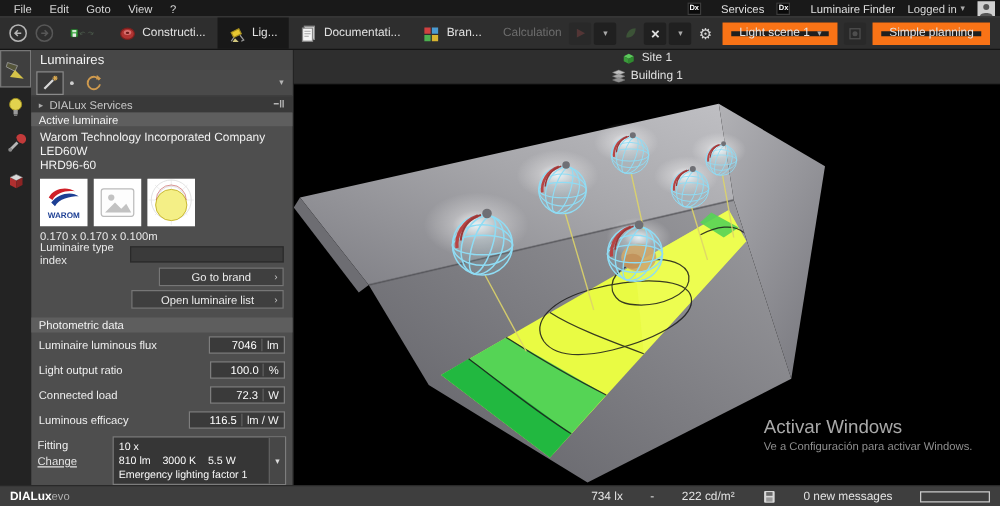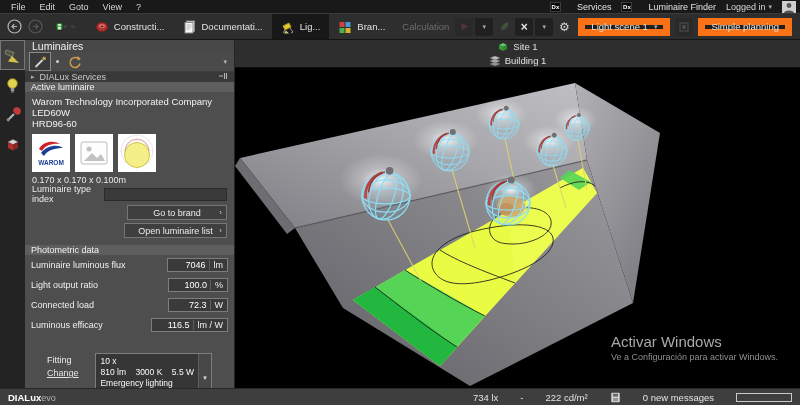--- a/index.html
+++ b/index.html
@@ -69,21 +69,21 @@
   .btn-row { display:flex; justify-content:flex-end; padding:2px 7px 1px 0; }
   .panel-btn { position:relative; width:100px; height:15px; background:#3f3f3f; border:1px solid #767676;
     color:#ececec; font-size:9px; display:flex; align-items:center; justify-content:center; }
   .panel-btn .chev { position:absolute; right:4px; font-size:8px; color:#cfcfcf; }
   .pm-rows { margin-top:2px; }
   .pm-row { display:flex; align-items:center; padding:0 6px; height:16px; margin-bottom:4px; }
   .pm-label { flex:1; font-size:9px; color:#efefef; }
   .pm-box { display:flex; border:1px solid #7d7d7d; background:#3a3a3a; height:14px; align-items:center; }
   .pm-value { width:42px; text-align:right; padding:0 3px; border-right:1px solid #5f5f5f; font-size:9px; color:#fff; }
   .pm-unit { padding:0 4px; font-size:9px; color:#f0f0f0; min-width:16px; text-align:center; }
-  .fit-row { display:flex; padding:0 22px; margin-top:16px; }
+  .fit-row { display:flex; padding:0 5px; margin-top:1px; }
   .fit-labels { width:60px; font-size:9px; color:#efefef; line-height:13px; padding-top:1px; }
   .fit-labels a { color:#e4e4e4; text-decoration:underline; cursor:pointer; }
   .fit-box { flex:1; display:flex; border:1px solid #7d7d7d; background:#363636; }
   .fit-lines { flex:1; padding:2px 4px; font-size:8.5px; line-height:11px; color:#fafafa; }
   .fit-line-pre { white-space:pre; }
   .fit-caret { width:13px; background:#474747; border-left:1px solid #5f5f5f; display:flex;
     align-items:center; justify-content:center; font-size:7px; color:#ddd; }
 
   
   .viewport { flex:1 1 auto; position:relative; background:#000; min-width:0; }
@@ -167,35 +167,35 @@
     <span class="tb-sep"></span>
 
     <div class="tab">
       <svg width="14" height="14" viewBox="0 0 14 14">
         <ellipse cx="7" cy="7" rx="5.5" ry="4.5" fill="#b03432" stroke="#7c201e"></ellipse>
         <ellipse cx="7" cy="6" rx="3" ry="2" fill="#d8706e"></ellipse>
         <ellipse cx="7" cy="6.3" rx="1.4" ry=".9" fill="#6e1b19"></ellipse>
       </svg>
       <span>Constructi...</span>
     </div>
+    <div class="tab active">
+      <svg width="14" height="14" viewBox="0 0 14 14">
+        <path d="M2,6 L8,3 L10,7 L4,10 Z" fill="#e8c832" stroke="#a8901e"></path>
+        <path d="M4,10 L2,13 M9,8 L12,12 L10,13" stroke="#9a9a9a" stroke-width="1" fill="none"></path>
+        <path d="M5,10.5 L8,13.5 L3,13.5 Z" fill="#f5e890" opacity=".85"></path>
+      </svg>
+      <span>Lig...</span>
+    </div>
     <div class="tab">
       <svg width="14" height="14" viewBox="0 0 14 14">
         <rect x="3.5" y="1" width="8" height="10.5" fill="#ececec" stroke="#888"></rect>
         <rect x="2" y="2.5" width="8" height="10.5" fill="#f7f7f7" stroke="#888"></rect>
         <path d="M3.5,5 H8.5 M3.5,7 H8.5 M3.5,9 H7" stroke="#a5a5a5" stroke-width=".8"></path>
       </svg>
       <span>Documentati...</span>
-    </div>
-    <div class="tab active">
-      <svg width="14" height="14" viewBox="0 0 14 14">
-        <path d="M2,6 L8,3 L10,7 L4,10 Z" fill="#e8c832" stroke="#a8901e"></path>
-        <path d="M4,10 L2,13 M9,8 L12,12 L10,13" stroke="#9a9a9a" stroke-width="1" fill="none"></path>
-        <path d="M5,10.5 L8,13.5 L3,13.5 Z" fill="#f5e890" opacity=".85"></path>
-      </svg>
-      <span>Lig...</span>
     </div>
     <div class="tab">
       <svg width="14" height="14" viewBox="0 0 14 14">
         <rect x="1.5" y="2" width="5" height="5" fill="#cf4040"></rect>
         <rect x="7.5" y="2" width="5" height="5" fill="#4a9ad0"></rect>
         <rect x="1.5" y="8" width="5" height="5" fill="#4caf50"></rect>
         <rect x="7.5" y="8" width="5" height="5" fill="#d8b430"></rect>
       </svg>
       <span>Bran...</span>
     </div>
@@ -343,21 +343,21 @@
         <input class="type-input" type="text" value="" style="">
       </div>
 
       <div class="btn-row">
         <button class="panel-btn">
           <span>Go to brand</span>
           <span class="chev">›</span>
         </button>
       </div>
       <div class="btn-row">
-        <button class="panel-btn" style="width:103px;text-align:center;">
+        <button class="panel-btn" style="width:122px;text-align:center;">
           <span>Open luminaire list</span>
           <span class="chev">›</span>
         </button>
       </div>
 
       <div class="section-bar" style="margin-top:6px;">Photometric data</div>
 
       <div class="pm-rows">
         <div class="pm-row">
           <span class="pm-label">Luminaire luminous flux</span>

